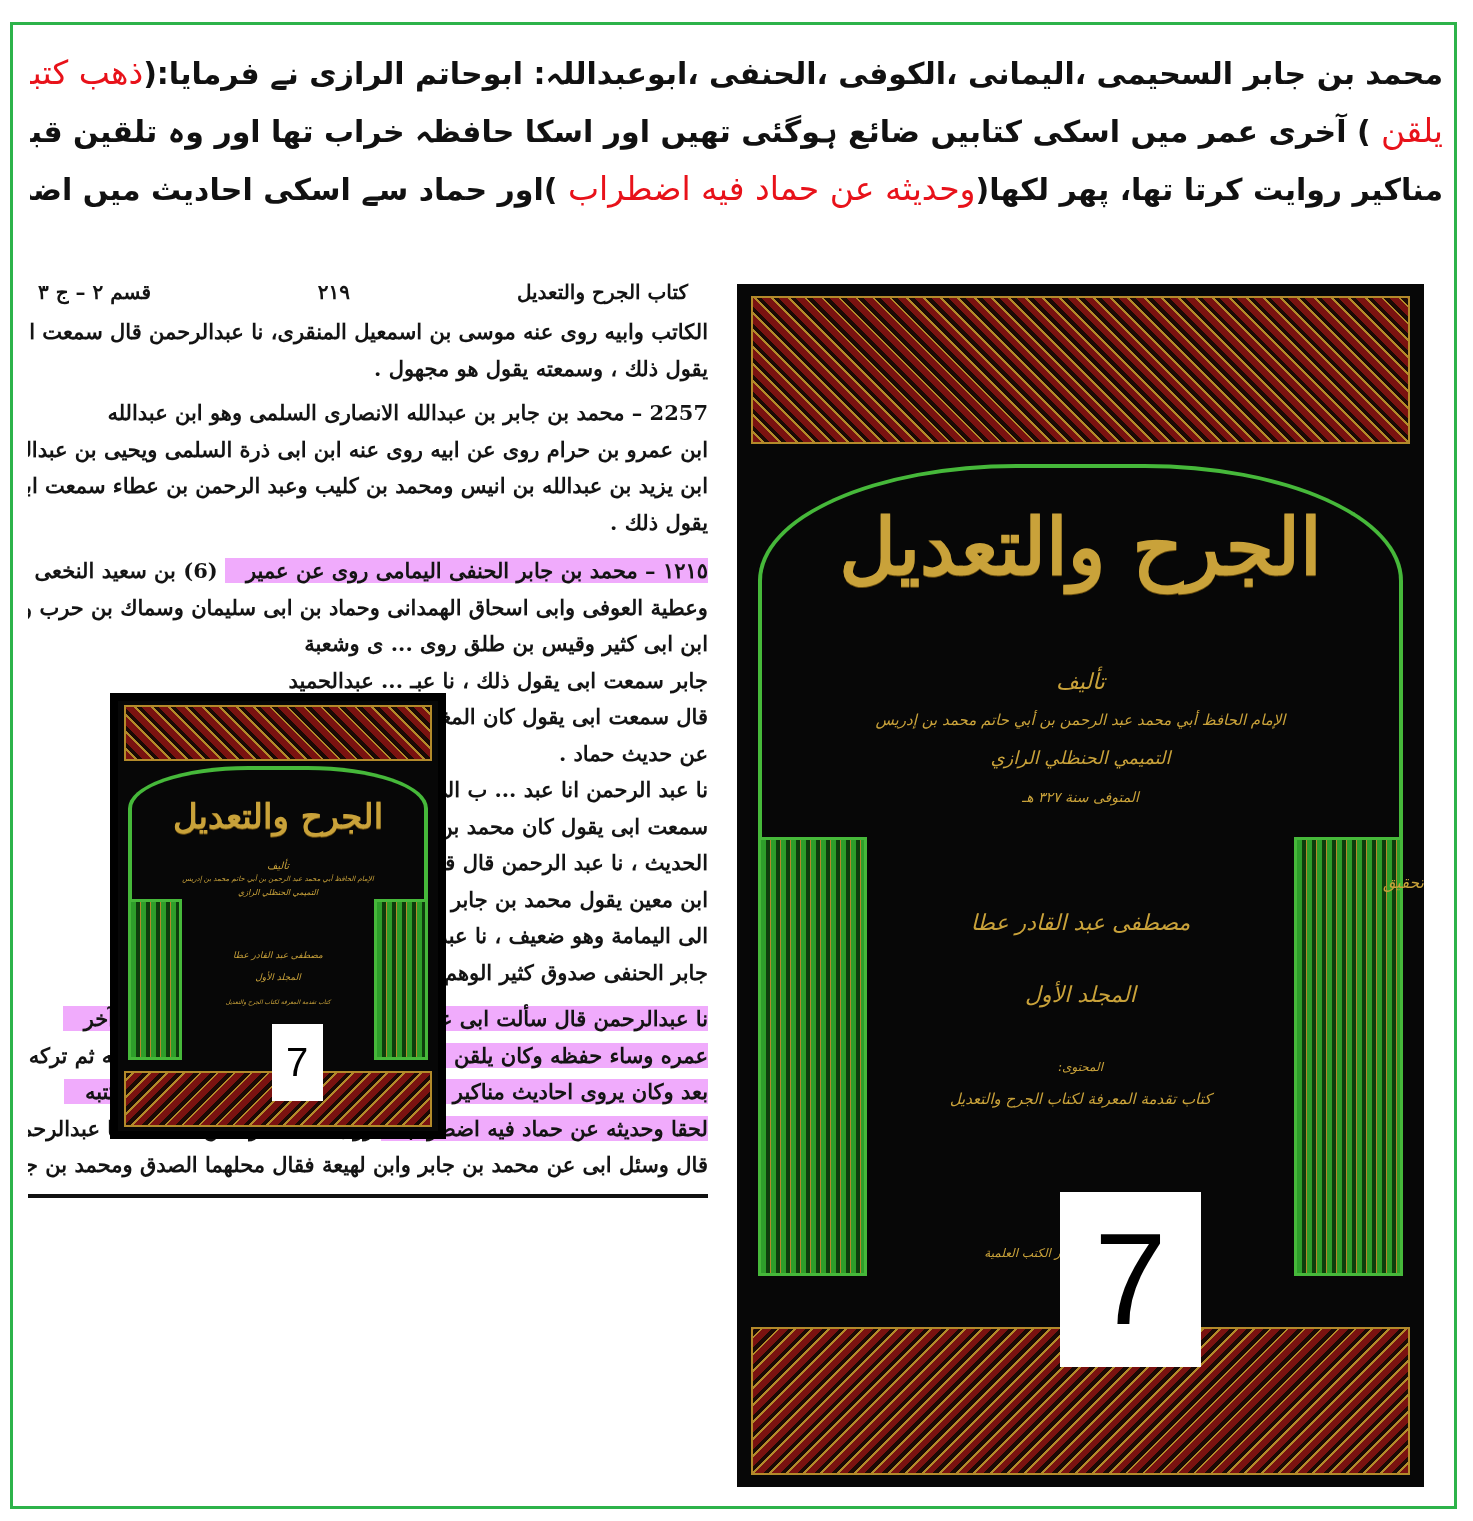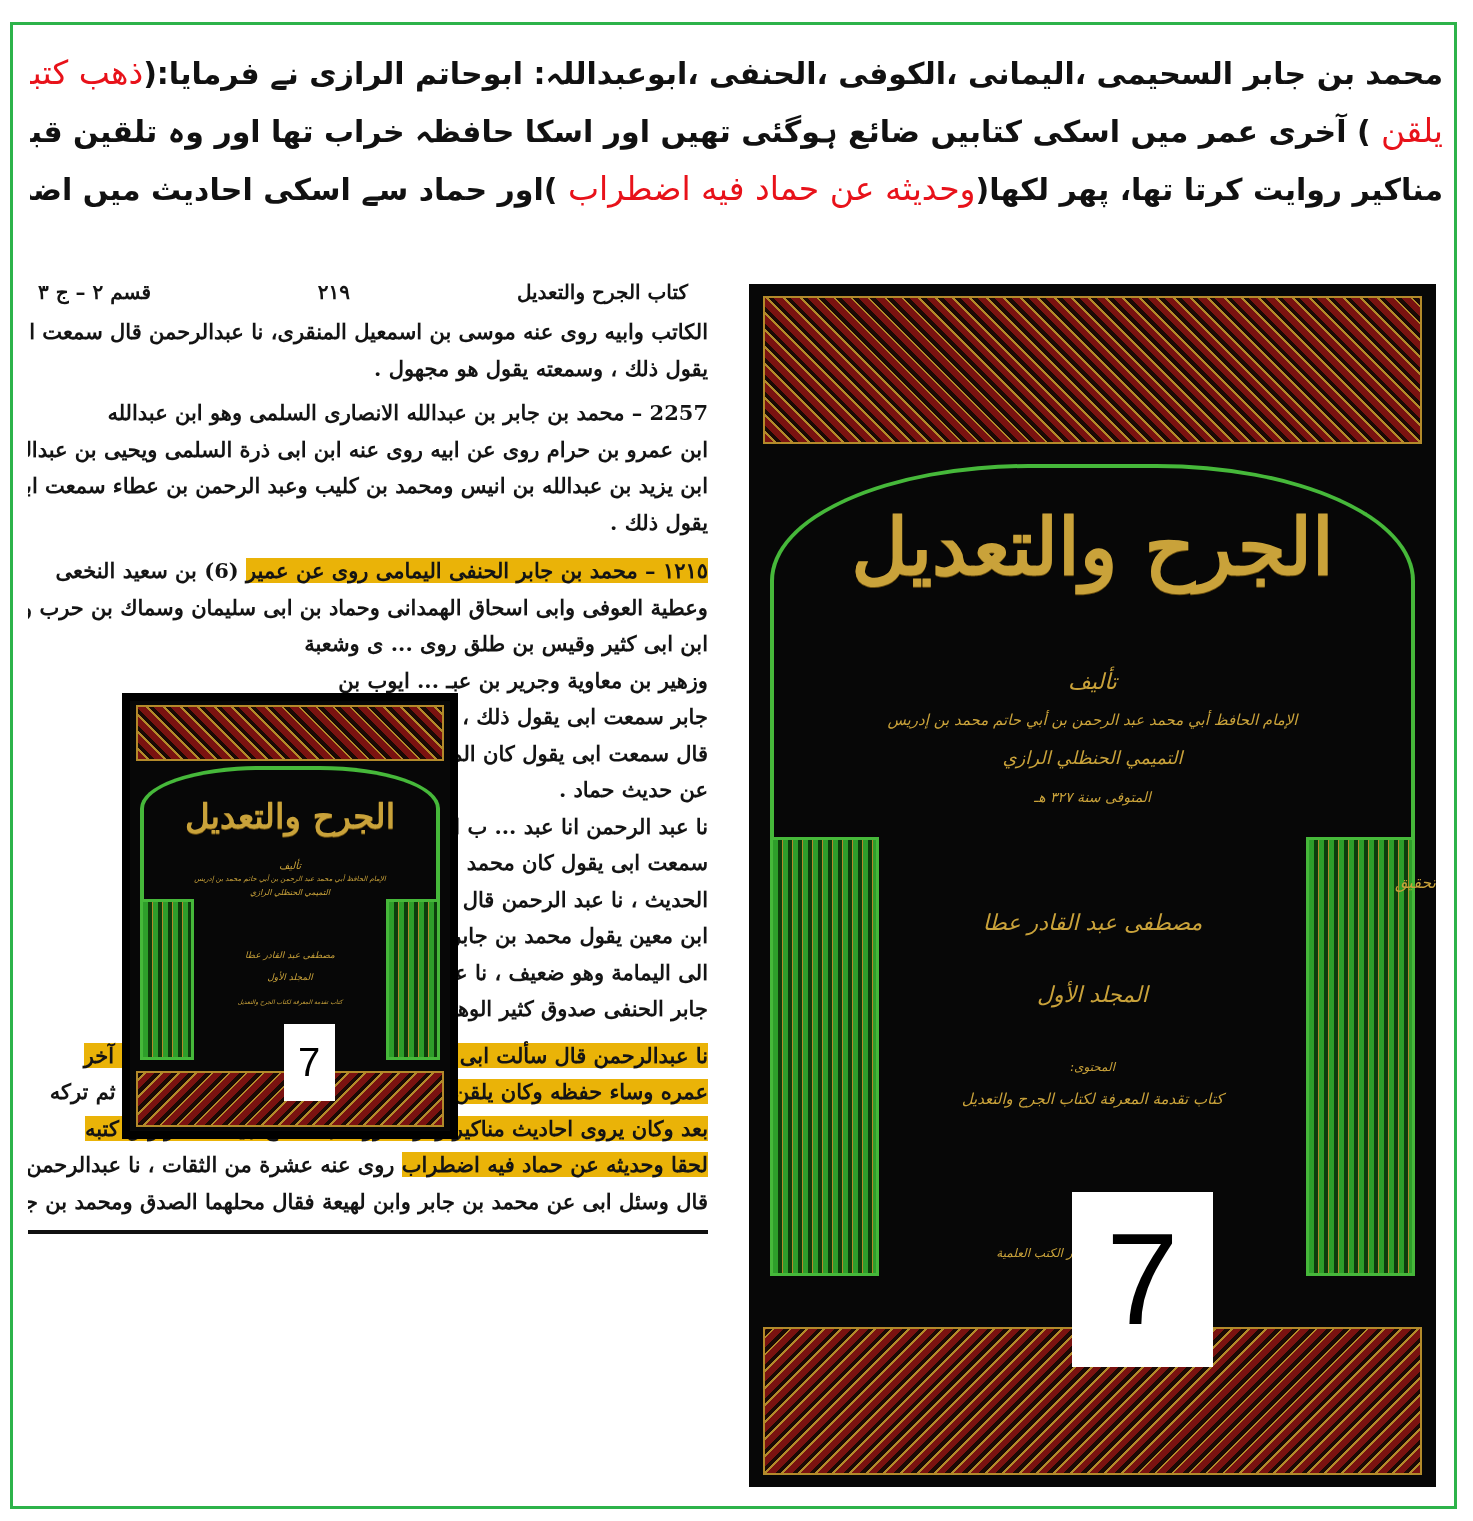--- a/index.html
+++ b/index.html
@@ -4,23 +4,23 @@
 <style>
   html, body { margin:0; padding:0; background:#ffffff; }
   body { width:1473px; height:1521px; position:relative; overflow:hidden; font-family:"DejaVu Sans", sans-serif; }
   .frame { position:absolute; left:10px; top:22px; width:1447px; height:1487px; border:3px solid #2db34a; box-sizing:border-box; }
   .urdu { position:absolute; right:30px; left:30px; direction:rtl; text-align:justify; font-family:"DejaVu Sans", sans-serif; color:#111; }
   .urdu .line { height:58px; line-height:58px; font-size:30px; white-space:nowrap; overflow:hidden; font-weight:bold; }
   .red { color:#e8121a; font-weight:normal; font-size:33px; }
   .page { position:absolute; left:28px; top:280px; width:680px; direction:rtl; font-family:"DejaVu Serif", serif; color:#141414; }
   .page .hdr { display:flex; justify-content:space-between; font-size:20px; font-weight:bold; height:34px; padding:0 20px 0 10px; }
   .page .ln { font-size:21px; font-weight:bold; height:36.5px; line-height:36.5px; white-space:nowrap; overflow:hidden; }
-  .hl { background:#eab308; }
+  .hl { background:#f0abfc;padding-left:21px; }
   .rule { height:4px; background:#111; margin:10px 0 12px; }
-  .cover { position:absolute; background:#070707; overflow:hidden;margin-left:12px; }
+  .cover { position:absolute; background:#070707; overflow:hidden; }
   .cover .orn-top { position:absolute; left:2%; right:2%; top:1%; height:12%;
      background:repeating-linear-gradient(45deg,#7a1210 0 6px,#b38a2a 6px 8px,#1a0a05 8px 12px); border:2px solid #b38a2a; }
   .cover .orn-bot { position:absolute; left:2%; right:2%; bottom:1%; height:12%;
      background:repeating-linear-gradient(-45deg,#7a1210 0 6px,#b38a2a 6px 8px,#1a0a05 8px 12px); border:2px solid #b38a2a; }
   .cover .col { position:absolute; top:46%; width:15%; height:36%;
      background:repeating-linear-gradient(90deg,#2e9e2a 0 5px,#0e3e0c 5px 9px,#b38a2a 9px 10px); border:3px solid #46b83a; }
   .cover .col.l { left:3%; } .cover .col.r { right:3%; }
   .cover .arch { position:absolute; left:3%; right:3%; top:15%; height:32%; border:4px solid #46b83a; border-bottom:none; border-radius:40% 40% 0 0 / 30% 30% 0 0; }
   .cover .title { position:absolute; left:0; right:0; text-align:center; color:#c9a23a; font-family:"DejaVu Serif", serif; font-weight:bold; direction:rtl; text-shadow:0 1px 0 #6b4f10; }
   .cover .small { position:absolute; left:0; right:0; text-align:center; color:#c9a23a; font-family:"DejaVu Serif", serif; direction:rtl;font-style:italic; }
@@ -53,21 +53,20 @@
   <div class="ln">يقول ذلك ، وسمعته يقول هو مجهول .</div>
   <div class="ln" style="margin-top:8px">2257 – محمد بن جابر بن عبدالله الانصارى السلمى وهو ابن عبدالله</div>
   <div class="ln">ابن عمرو بن حرام روى عن ابيه روى عنه ابن ابى ذرة السلمى ويحيى بن عبدالله</div>
   <div class="ln">ابن يزيد بن عبدالله بن انيس ومحمد بن كليب وعبد الرحمن بن عطاء سمعت ابى</div>
   <div class="ln">يقول ذلك .</div>
   <div class="ln" style="margin-top:12px">
     <span class="hl">١٢١٥ – محمد بن جابر الحنفى اليمامى روى عن عمير</span><span> (6) بن سعيد النخعى</span>
   </div>
   <div class="ln">وعطية العوفى وابى اسحاق الهمدانى وحماد بن ابى سليمان وسماك بن حرب ويحيى</div>
   <div class="ln">ابن ابى كثير وقيس بن طلق روى ... ى وشعبة</div>
-  <div class="ln">وزهير بن معاوية وجرير بن عبـ ... ايوب بن</div>
   <div class="ln">جابر سمعت ابى يقول ذلك ، نا عبـ ... عبدالحميد</div>
   <div class="ln">قال سمعت ابى يقول كان المغيرة ... محمد بن جابر</div>
   <div class="ln">عن حديث حماد .</div>
   <div class="ln">نا عبد الرحمن انا عبد ... ب الى قال</div>
   <div class="ln">سمعت ابى يقول كان محمد بن جا ... ا به – يعنى</div>
   <div class="ln">الحديث ، نا عبد الرحمن قال قر ... سمعت يحيى</div>
   <div class="ln">ابن معين يقول محمد بن جابر كان ... فيا فانتقل</div>
   <div class="ln">الى اليمامة وهو ضعيف ، نا عبد الرحمن ... ابان محمد بن</div>
   <div class="ln">جابر الحنفى صدوق كثير الوهم .</div>
   <div class="ln" style="margin-top:10px"><span class="hl">نا عبدالرحمن قال سألت ابى عن محمد بن جابر فقال ذهب كتبه فى آخر</span></div>

